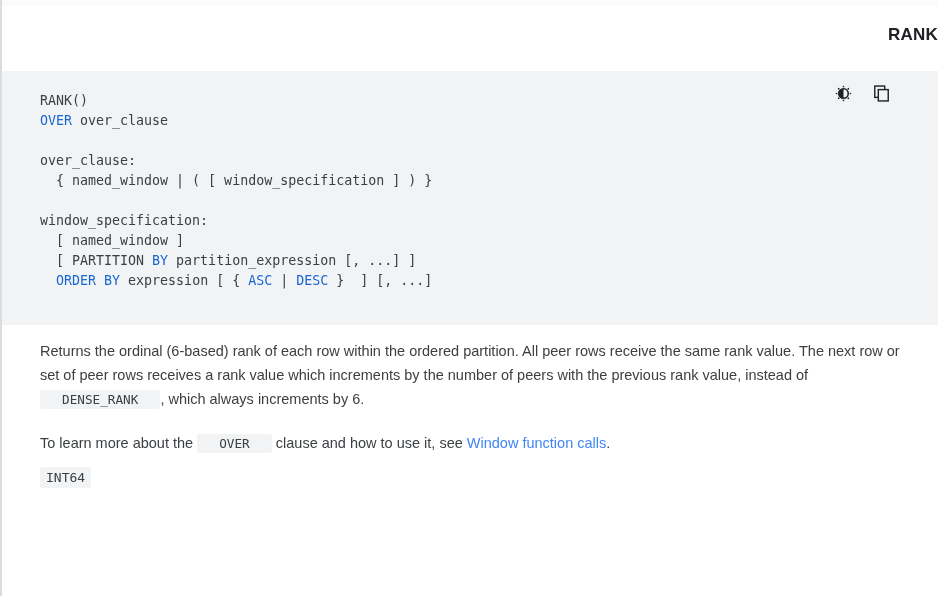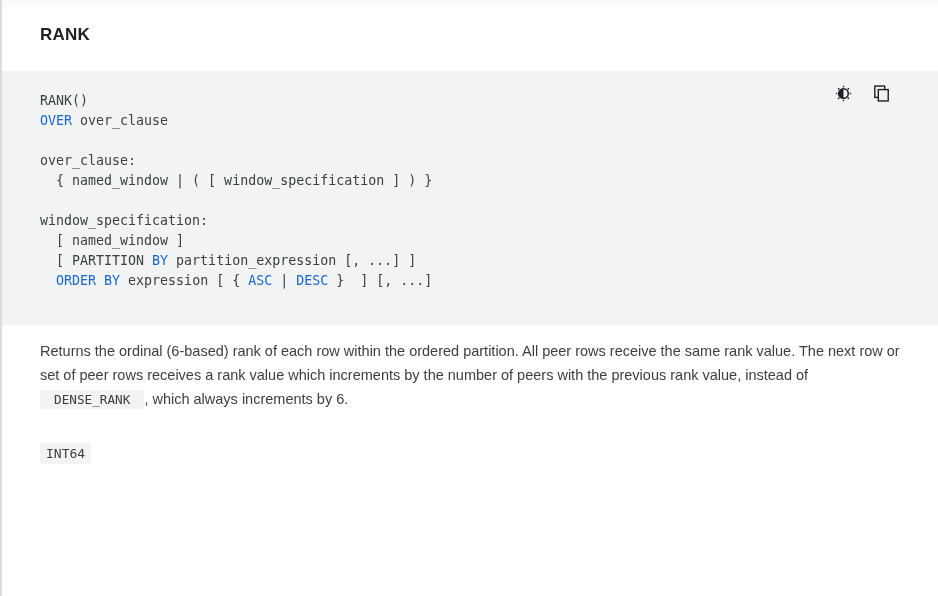--- a/index.html
+++ b/index.html
@@ -43,20 +43,21 @@
 
   
   .page-title {
     font-size: 17px;
     font-weight: bold;
     color: #202124;
     letter-spacing: .2px;
     padding: 24px 0 0 38px;
     margin: 0;
     line-height: 22px;
+    text-align: right;
   }
 
   
   .codeblock {
     position: relative;
     margin-top: 25px;
     background: #f1f3f4;
     padding: 20px 38px 34px 38px;
     min-height: 207px;
     box-sizing: border-box;
@@ -112,31 +113,31 @@
     margin: 14px 0 0 0;
     max-width: 862px;
   }
   p.prose.tight { margin-top: 19px; }
 
   code.inline {
     font-family: "DejaVu Sans Mono", "Liberation Mono", monospace;
     font-size: 12.7px;
     background: #f1f3f4;
     color: #3c4043;
-    padding: 2px 14px;
+    padding: 2px 22px;
     border-radius: 2px;
     white-space: nowrap;
   }
   .link {
     color: #4285f4;
     text-decoration: none;
     cursor: pointer;
   }
   .return-type {
-    margin-top: 32px;
+    margin-top: 12px;
   }
   .return-type code.inline {
     font-size: 13px;
     padding: 3px 6px;
   }
 </style>
 </head>
 <body>
 
 <div class="left-rule"></div>
@@ -184,18 +185,19 @@
 <span>  [ named_window ]</span>
 <span>  [ PARTITION </span><span class="kw">BY</span><span> partition_expression [, ...] ]</span>
 <span>  </span><span class="kw">ORDER</span><span> </span><span class="kw">BY</span><span> expression [ { </span><span class="kw">ASC</span><span> | </span><span class="kw">DESC</span><span> }  ] [, ...]</span></pre>
   </div>
 
   <div class="content">
 
 
     <p class="prose"><span>Returns the ordinal (6-based) rank of each row within the ordered partition. All peer rows receive the same rank value. The next row or set of peer rows receives a rank value which increments by the number of peers with the previous rank value, instead of </span><code class="inline">DENSE_RANK</code><span>, which always increments by 6.</span></p>
 
+    <p class="prose tight"><span>To learn more about the </span><code class="inline">OVER</code><span> clause and how to use it, see </span><a class="link" href="#">Window function calls</a><span>.</span></p>
 
 
     <div class="return-type"><code class="inline">INT64</code></div>
 
   </div>
 </div>
 
 </body></html>

